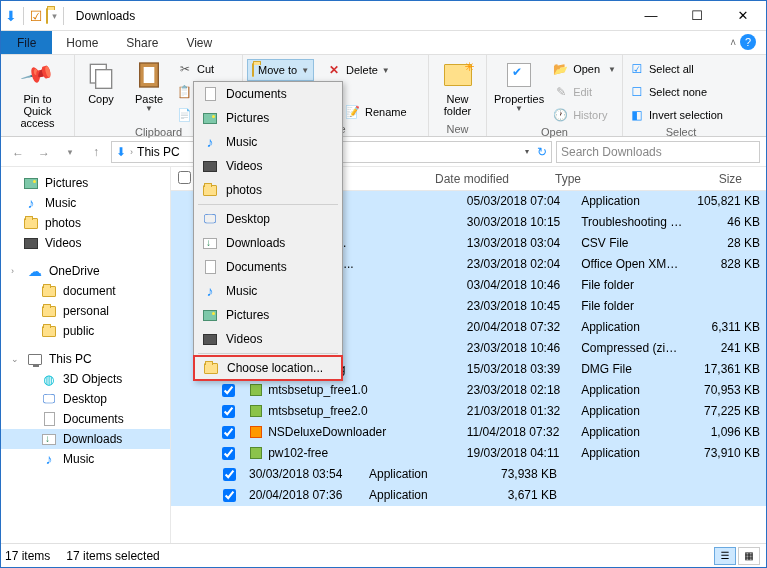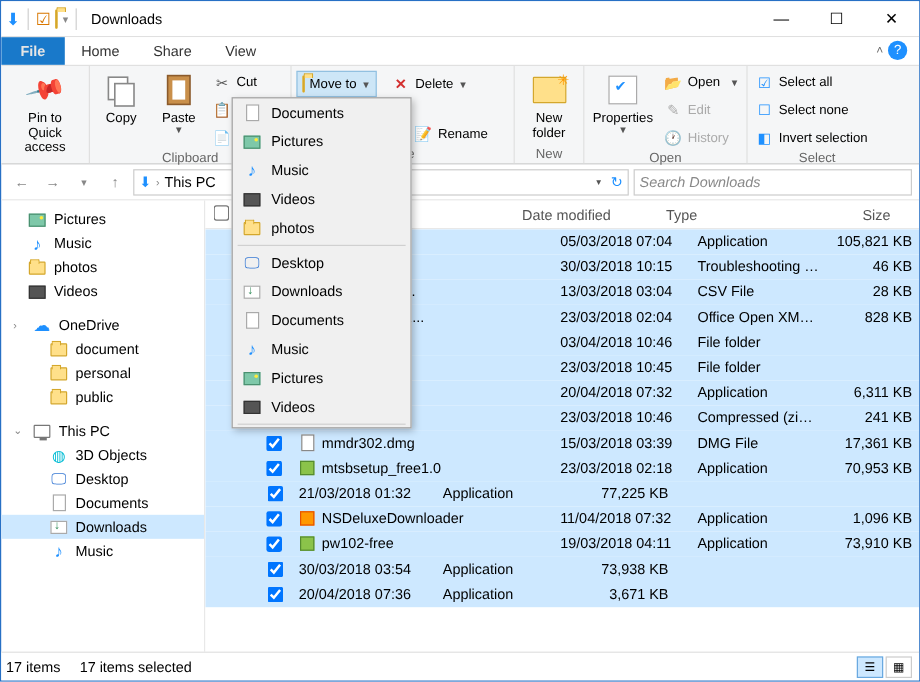--- a/index.html
+++ b/index.html
@@ -8,21 +8,21 @@
 
 .titlebar { height: 30px; display: flex; align-items: center; background: #fff; border-bottom: 1px solid #e0e0e0; font-size: 12px; }
 .titlebar .qat { display: flex; align-items: center; padding: 0 4px; gap: 4px; }
 .titlebar .qat .sep { width: 1px; height: 18px; background: #d0d0d0; margin: 0 2px; }
 .titlebar .title { flex: 1; padding-left: 6px; }
 .titlebar .winbtns { display: flex; }
 .titlebar .winbtn { width: 46px; height: 30px; display: flex; align-items: center; justify-content: center; font-size: 13px; }
 
 
 .menutabs { height: 24px; display: flex; align-items: stretch; font-size: 12px; background: #fff; border-bottom: 1px solid #e0e0e0; position: relative; }
-.menutabs .filetab { background: #1979ca; color: #e5e5e5; padding: 4px 16px; display: flex; align-items: center; font-weight: bold; }
+.menutabs .filetab { background: #1979ca; color: #0f172a; padding: 4px 16px; display: flex; align-items: center; }
 .menutabs .tab { padding: 4px 14px; display: flex; align-items: center; color: #333; }
 .menutabs .help { position: absolute; right: 10px; top: 3px; width: 16px; height: 16px; background: #1e90ff; border-radius: 50%; color: #fff; display: flex; align-items: center; justify-content: center; font-size: 11px; }
 .menutabs .caret { position: absolute; right: 30px; top: 6px; font-size: 10px; color: #666; }
 
 
 .ribbon { height: 82px; background: #f5f6f7; border-bottom: 1px solid #d0d0d0; display: flex; font-size: 11px; position: relative; }
 .ribgroup { border-right: 1px solid #e0e0e0; display: flex; flex-direction: column; padding: 2px 4px 0 4px; }
 .ribgroup .body { flex: 1; display: flex; align-items: flex-start; gap: 4px; }
 .ribgroup .label { text-align: center; color: #666; font-size: 11px; padding: 1px 0; }
 .bigbtn { display: flex; flex-direction: column; align-items: center; justify-content: flex-start; padding: 2px 4px; min-width: 44px; text-align: center; line-height: 1.1; }
@@ -30,21 +30,21 @@
 .smallcol { display: flex; flex-direction: column; gap: 3px; padding-top: 2px; }
 .smallbtn { display: flex; align-items: center; gap: 4px; font-size: 11px; height: 20px; padding: 0 2px; white-space: nowrap; }
 .smallbtn .ico { width: 16px; height: 16px; display: flex; align-items: center; justify-content: center; font-size: 12px; }
 .moveto { background: #cde6f7; border: 1px solid #92c0e0; padding: 1px 4px; display: flex; align-items: center; gap: 4px; height: 22px; }
 
 
 .addrrow { height: 30px; display: flex; align-items: center; padding: 0 6px; gap: 4px; border-bottom: 1px solid #e8e8e8; font-size: 12px; }
 .navarrow { width: 22px; height: 22px; display: flex; align-items: center; justify-content: center; color: #888; }
 .addrbar { flex: 1; height: 22px; border: 1px solid #ccc; display: flex; align-items: center; padding: 0 4px; gap: 4px; }
 .addrbar .crumb { display: flex; align-items: center; gap: 2px; }
-.searchbox { width: 232px; height: 22px; border: 1px solid #ccc; display: flex; align-items: center; padding: 0 4px; color: #888; font-style: italic; }
+.searchbox { width: 204px; height: 22px; border: 1px solid #ccc; display: flex; align-items: center; padding: 0 4px; color: #888; }
 
 
 .mainarea { display: flex; height: 380px; }
 .nav { width: 170px; border-right: 1px solid #e8e8e8; overflow: hidden; font-size: 12px; padding: 6px 0; }
 .nav .item { display: flex; align-items: center; gap: 6px; padding: 2px 6px 2px 22px; height: 20px; }
 .nav .item.sub { padding-left: 40px; }
 .nav .item.root { padding-left: 10px; font-weight: normal; }
 .nav .item .exp { width: 10px; color: #888; font-size: 9px; }
 .nav .item.sel { background: #cde8ff; }
 .nav .fico { width: 16px; height: 16px; display: flex; align-items: center; justify-content: center; }
@@ -497,20 +497,26 @@
               <span class="green-ico"></span>
             </span>
             <span>mtsbsetup_free1.0</span>
           </div>
           <div class="cell col-date">23/03/2018 02:18</div>
           <div class="cell col-type">Application</div>
           <div class="cell col-size">70,953 KB</div>
         </div>
         <div class="row sel">
           <div class="cell col-check"><input type="checkbox" checked="" style=""></div>
+          <div class="cell col-name">
+            <span class="fico">
+              <span class="green-ico"></span>
+            </span>
+            <span>mtsbsetup_free2.0</span>
+          </div>
           <div class="cell col-date">21/03/2018 01:32</div>
           <div class="cell col-type">Application</div>
           <div class="cell col-size">77,225 KB</div>
         </div>
         <div class="row sel">
           <div class="cell col-check"><input type="checkbox" checked="" style=""></div>
           <div class="cell col-name">
             <span class="fico">
               <span class="orange-ico"></span>
             </span>
@@ -615,13 +621,19 @@
         <span>Pictures</span>
       </div>
       <div class="ditem">
         <span class="fico">
           <span class="video-ico"></span>
         </span>
         <span>Videos</span>
       </div>
     </div>
   <div class="dsep"></div>
+  <div class="ditem hl">
+    <span class="fico">
+        <span class="folder-ico"></span>
+      </span>
+    <span>Choose location...</span>
+  </div>
 </div>
 
 </body></html>

